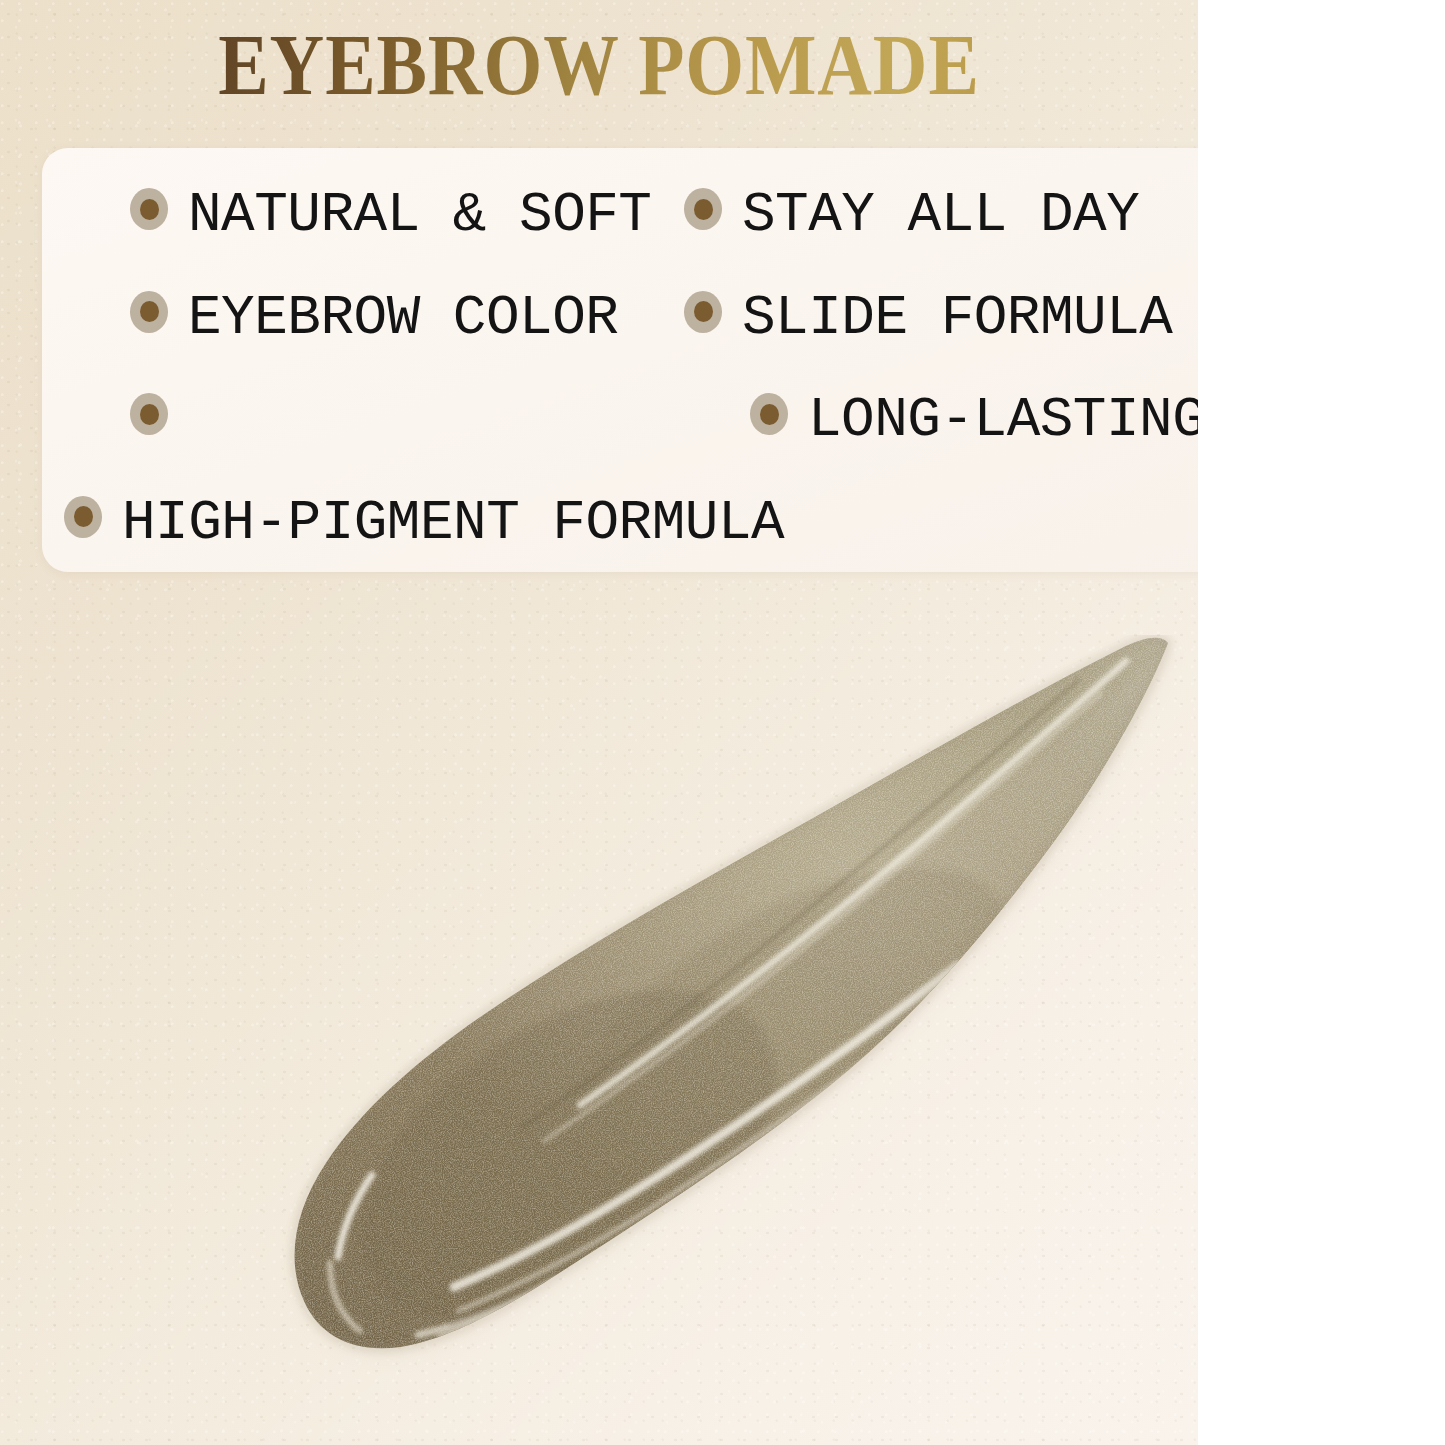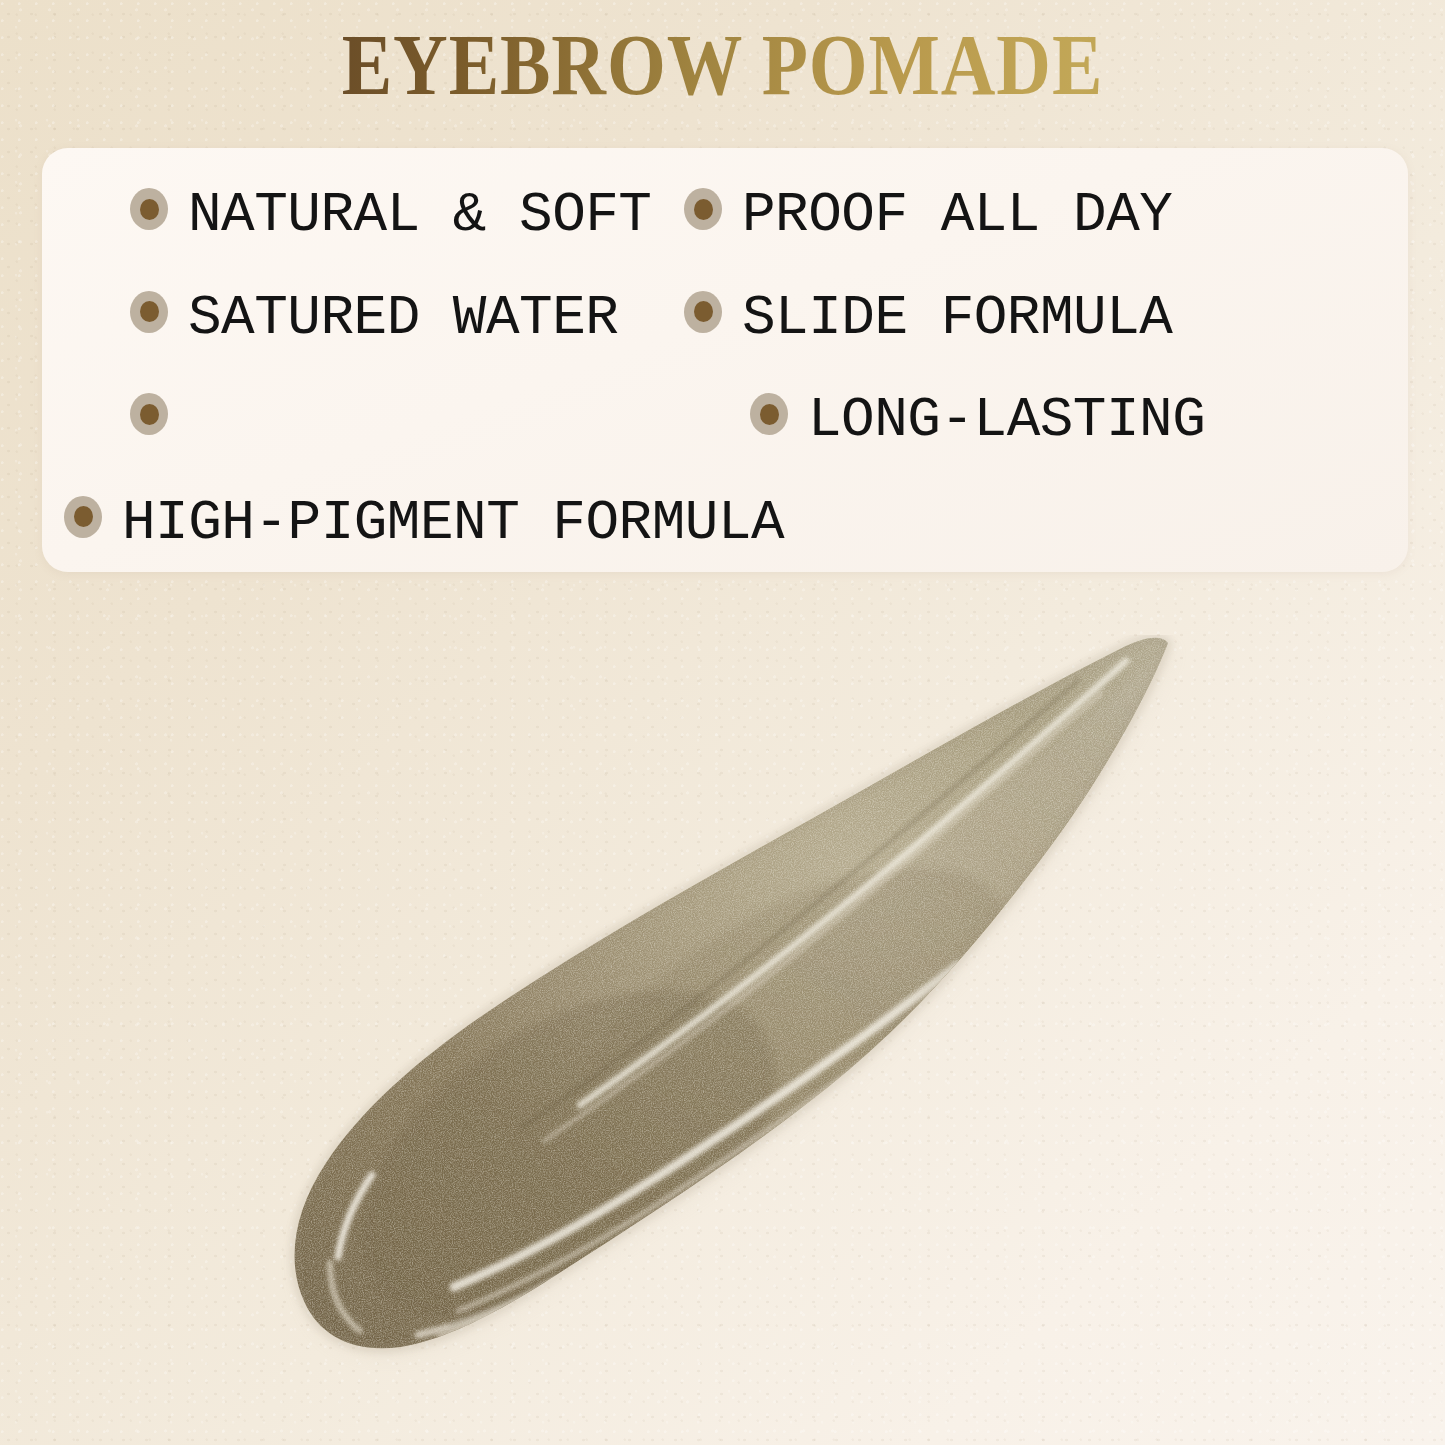--- a/index.html
+++ b/index.html
@@ -8,21 +8,21 @@
   }
   body {
     width: 1445px;
     height: 1445px;
     overflow: hidden;
     font-family: "Liberation Sans", sans-serif;
   }
 
   #page {
     position: relative;
-    width: 1445px;
+    width: 1198px;
     height: 1445px;
     overflow: hidden;
     background:
       linear-gradient(135deg, #ece0ca 0%, #eee3d0 28%, #f3ebdd 58%, #f8f1e8 82%, #f9f3ec 100%);
   }
 
   
   #bg-texture {
     position: absolute;
     inset: 0;
@@ -166,26 +166,26 @@
   <div id="feature-card">
     <div id="feature-grid">
 
       <div class="feature-item col-left">
         <span class="bullet"></span>
         <span class="feature-label">NATURAL &amp; SOFT</span>
       </div>
 
       <div class="feature-item col-right">
         <span class="bullet"></span>
-        <span class="feature-label">PROOF ALL DAY</span>
+        <span class="feature-label">STAY ALL DAY</span>
       </div>
 
       <div class="feature-item col-left">
         <span class="bullet"></span>
-        <span class="feature-label">SATURED WATER</span>
+        <span class="feature-label">EYEBROW COLOR</span>
       </div>
 
       <div class="feature-item col-right">
         <span class="bullet"></span>
         <span class="feature-label">SLIDE FORMULA</span>
       </div>
 
       <div class="feature-item col-left">
         <span class="bullet"></span>
       </div>

